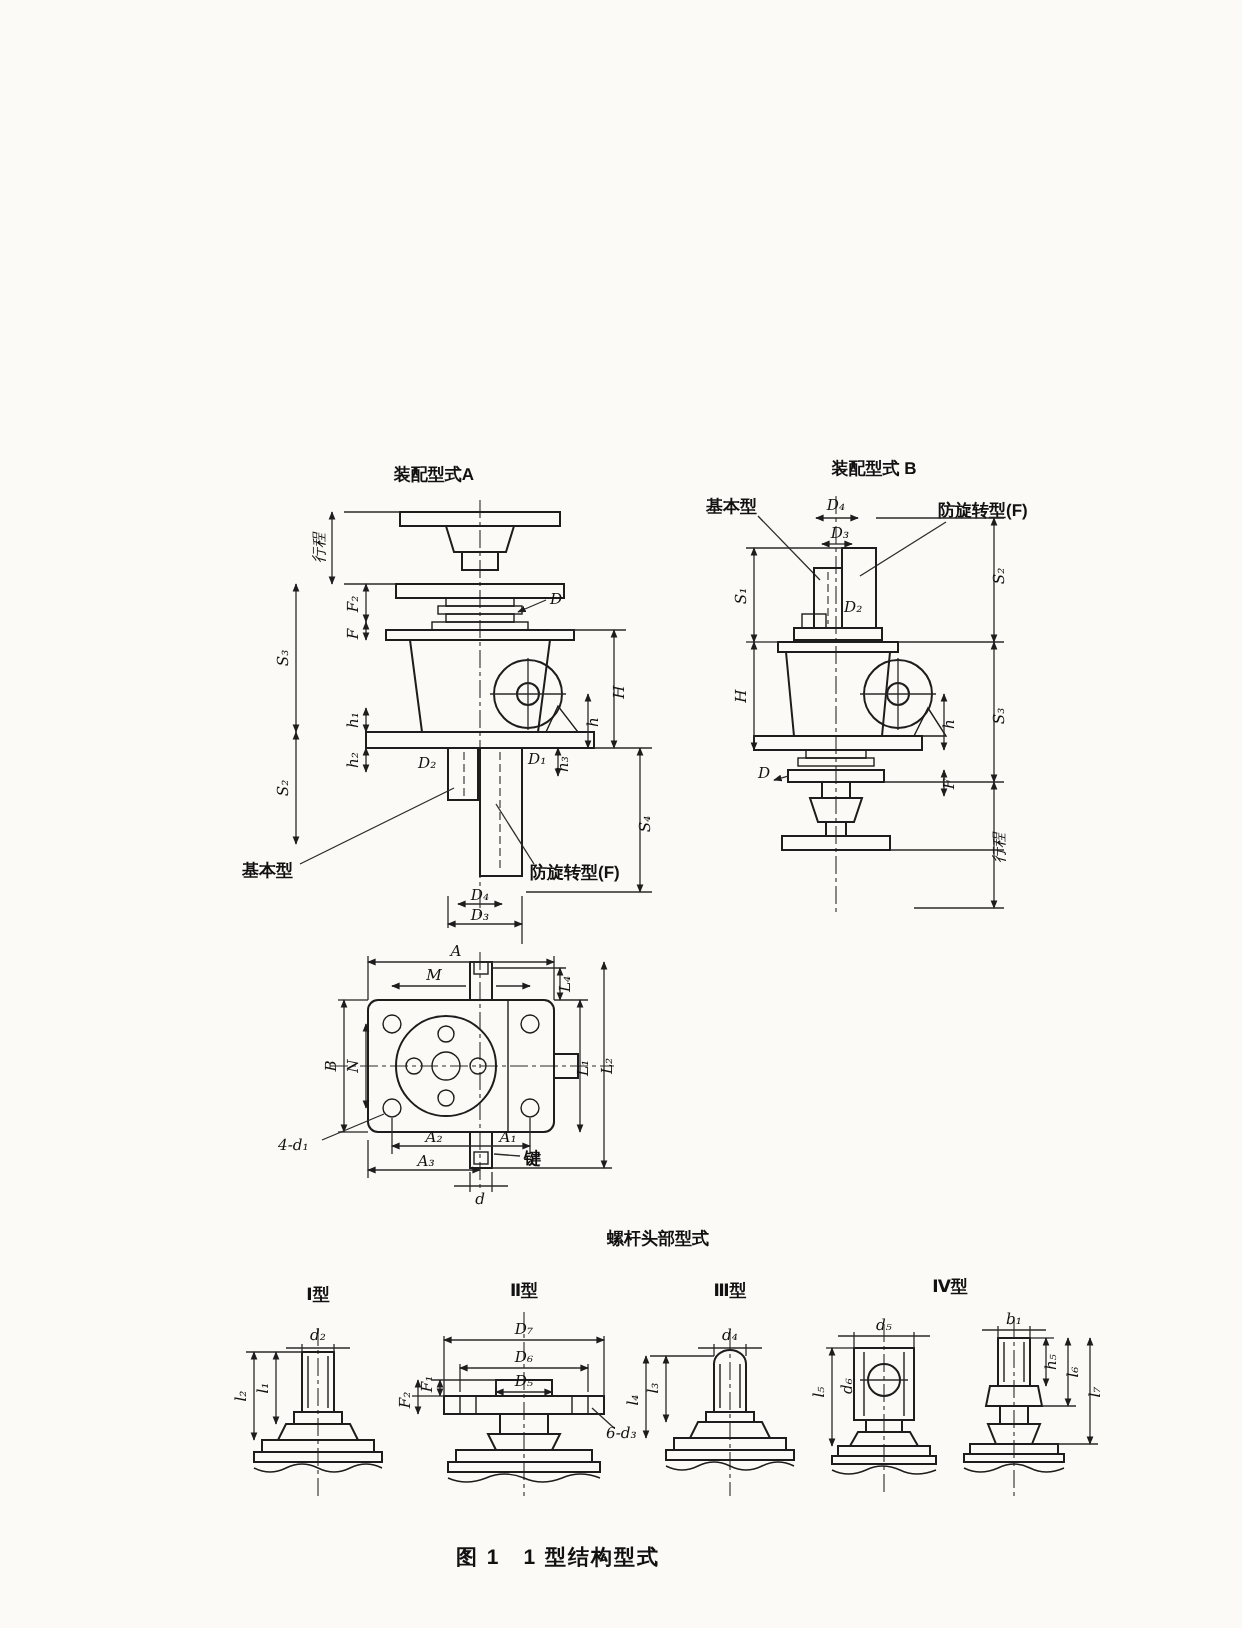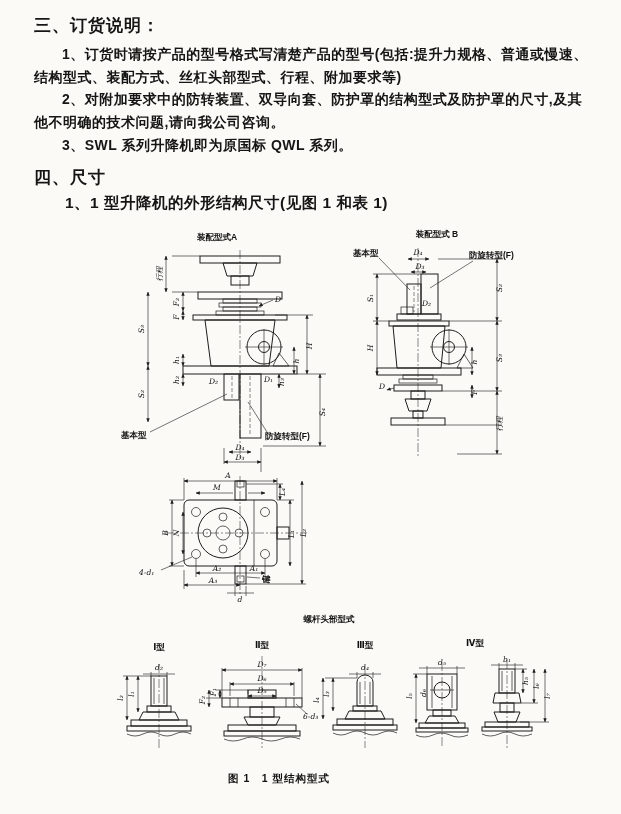--- a/index.html
+++ b/index.html
@@ -25,28 +25,20 @@
   svg text.dim{font-family:"DejaVu Serif","Liberation Serif",serif;font-style:italic;font-size:7.6px;fill:#111;}
   svg text.dimc{font-family:"DejaVu Serif","Liberation Serif",serif;font-style:italic;font-size:7.6px;fill:#111;text-anchor:middle;}
   svg text.cn{font-family:"Liberation Sans","DejaVu Sans",sans-serif;font-weight:700;font-size:8.5px;fill:#111;}
   svg text.cnc{font-family:"Liberation Sans","DejaVu Sans",sans-serif;font-weight:700;font-size:8.5px;fill:#111;text-anchor:middle;}
   svg text.cap{font-family:"Liberation Sans","DejaVu Sans",sans-serif;font-weight:700;font-size:10.5px;fill:#111;text-anchor:middle;letter-spacing:1px;}
 </style>
 </head>
 <body>
 
 <div class="page">
-  <div class="textblock">
-    <div class="h1">三、订货说明：</div>
-    <p class="para">1、订货时请按产品的型号格式写清楚产品的型号(包括:提升力规格、普通或慢速、结构型式、装配方式、丝杠头部型式、行程、附加要求等)</p>
-    <p class="para">2、对附加要求中的防转装置、双导向套、防护罩的结构型式及防护罩的尺寸,及其他不明确的技术问题,请向我公司咨询。</p>
-    <p class="para">3、SWL 系列升降机即为原国标 QWL 系列。</p>
-    <div class="h4">四、尺寸</div>
-    <div class="sub">1、1 型升降机的外形结构尺寸(见图 1 和表 1)</div>
-  </div>
 
   <div class="figwrap">
   <svg width="621" height="588" viewBox="0 0 621 588">
     <defs>
       <marker id="ar" viewBox="0 0 10 10" refX="9" refY="5" markerWidth="6.5" markerHeight="6.5" orient="auto-start-reverse">
         <path d="M0,1 L10,5 L0,9 z" fill="#1d1d1d"></path>
       </marker>
     </defs>
 
     <g>

